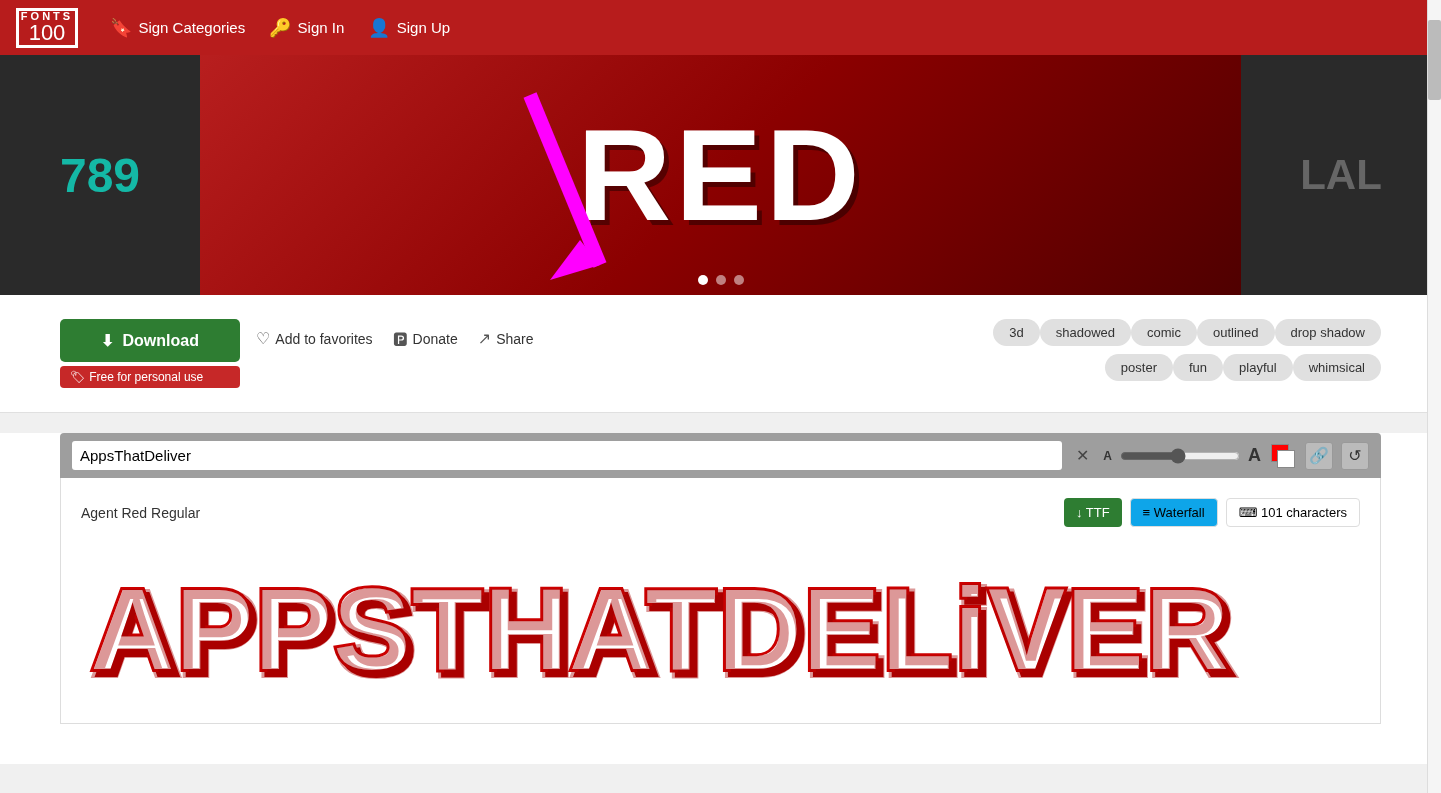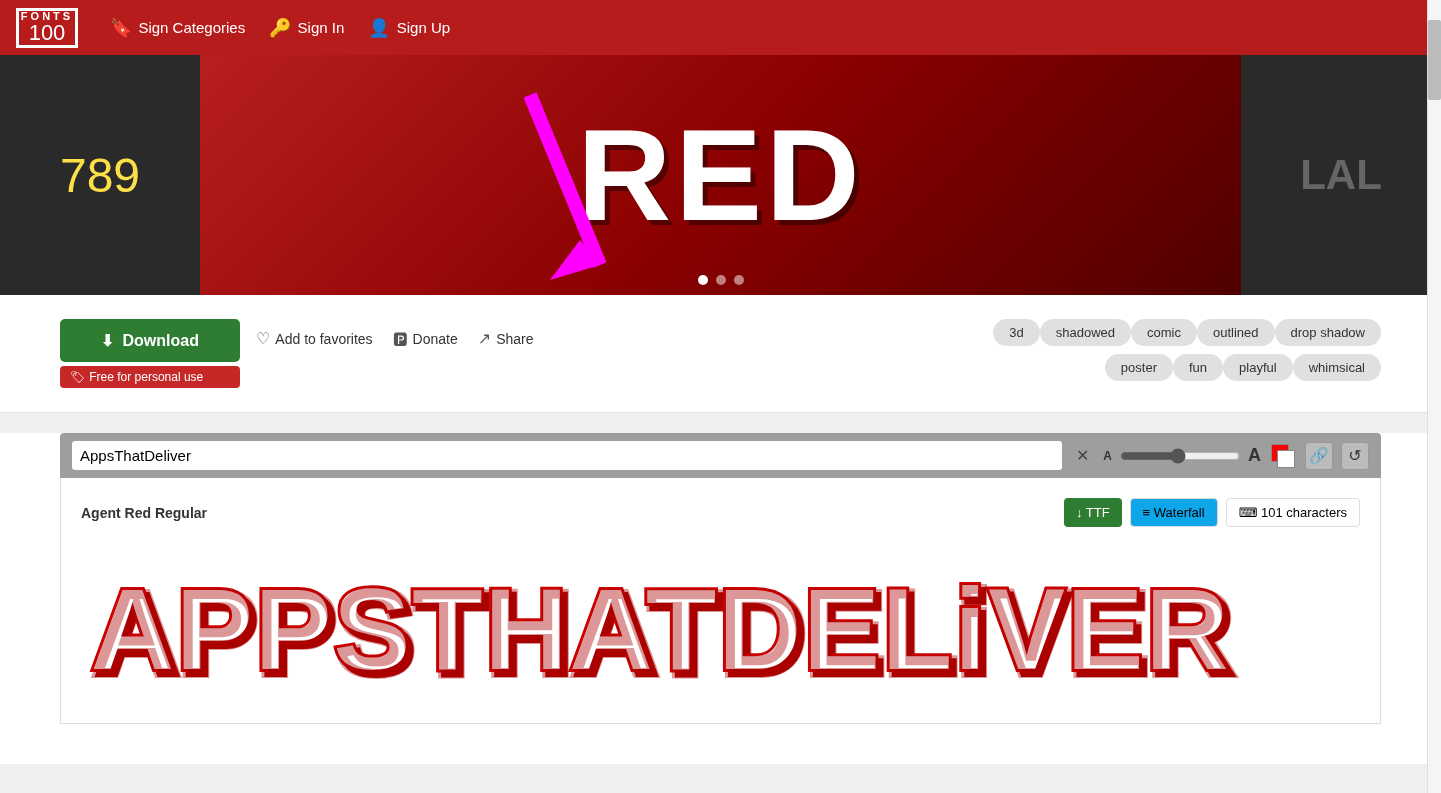--- a/index.html
+++ b/index.html
@@ -304,21 +304,20 @@
     }
     .font-name-row {
       display: flex;
       align-items: center;
       justify-content: space-between;
       margin-bottom: 12px;
     }
     .font-name-label {
       font-size: 14px;
       color: #333;
-      font-weight: bold;
     }
     .font-actions-right {
       display: flex;
       gap: 8px;
     }
     .ttf-btn {
       background: #2e7d32;
       color: white;
       border: none;
       padding: 6px 12px;
@@ -393,21 +392,21 @@
     </a>
     <a class="nav-item">
       <span class="nav-icon">👤</span>
       <span>Sign Up</span>
     </a>
   </nav>
 </header>
 
 <div class="banner" style="position:relative;">
   <div class="banner-left-dark">
-    <span style="font-size:48px; font-weight:400; color:#fde047;">789</span>
+    <span style="font-size:48px; font-weight:700; color:#14b8a6;">789</span>
   </div>
   <div class="banner-center-text">RED</div>
   <div class="banner-right-dark">
     <span style="font-size:42px; font-weight:900; color:#666;">LAL</span>
   </div>
 
   <svg style="position:absolute; top:30px; left:440px; z-index:10; pointer-events:none;" width="220" height="220">
     <line x1="90" y1="10" x2="160" y2="180" stroke="#ff00ff" stroke-width="14"></line>
 
     <polygon points="110,195 160,180 140,155" fill="#ff00ff"></polygon>

